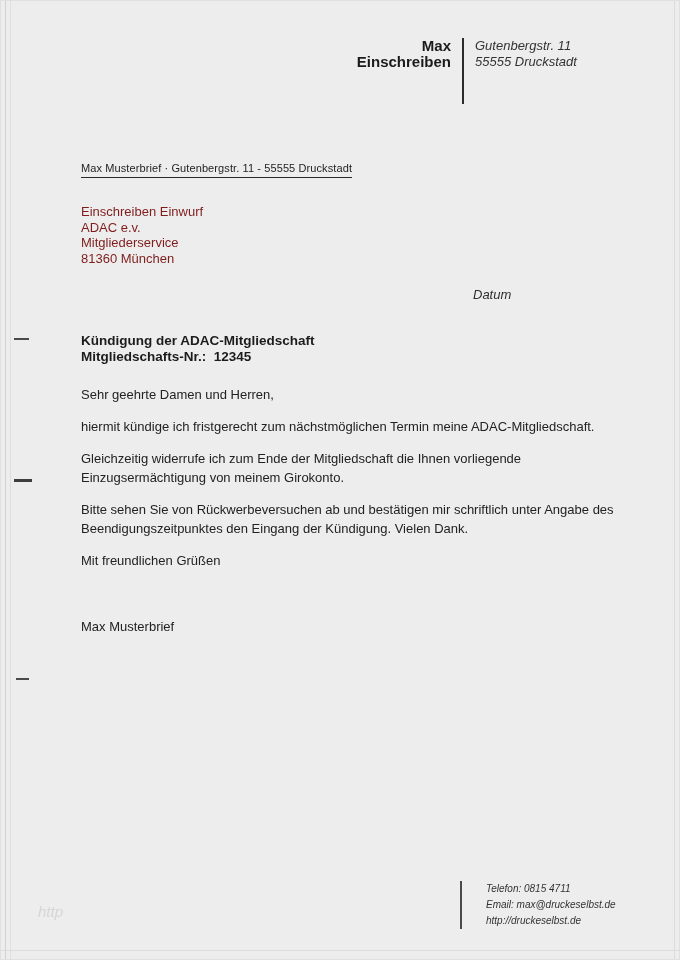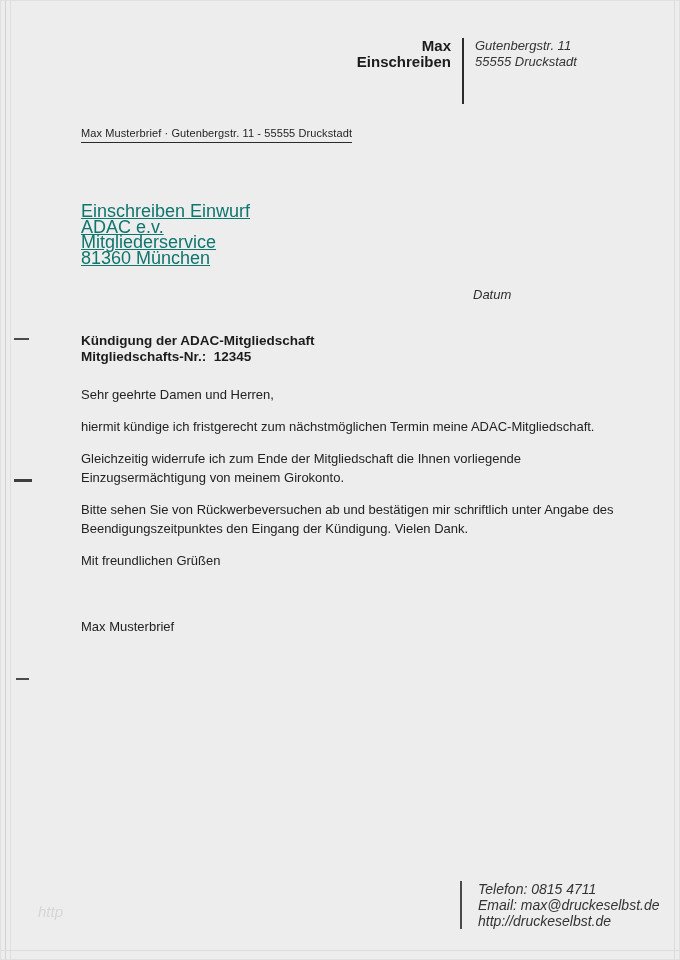--- a/index.html
+++ b/index.html
@@ -21,28 +21,28 @@
   .edge-bottom      { position: absolute; left: 0; right: 0; bottom: 8px; height: 1px; background: #dcdcdc; }
 
   
   .letterhead { position: absolute; top: 37px; left: 300px; width: 330px; display: flex; align-items: flex-start; }
   .lh-name    { width: 150px; text-align: right; font-weight: bold; font-size: 15px; line-height: 15.5px; color: #1b1b1b; padding-right: 11px; }
   .lh-divider { width: 0; border-left: 2px solid #2b2b2b; height: 66px; }
   .lh-address { padding-left: 11px; font-style: italic; font-size: 13px; line-height: 15.5px; color: #333; }
 
   
   .sender-line {
-    position: absolute; top: 126px; left: 80px;
+    position: absolute; top: 161px; left: 80px;
     font-size: 11px; color: #1f1f1f;
     border-bottom: 1px solid #2b2b2b; padding-bottom: 3px;
     letter-spacing: 0.1px;
   }
 
   
-  .recipient { position: absolute; top: 203px; left: 80px; font-size: 18px; line-height: 15.5px; color: #0f766e; text-decoration: underline; }
+  .recipient { position: absolute; top: 203px; left: 80px; font-size: 13px; line-height: 15.5px; color: #7f1d1d; }
 
   
   .date-label { position: absolute; top: 286px; left: 472px; font-style: italic; font-size: 13px; color: #2e2e2e; }
 
   
   .fold-mark { position: absolute; height: 2px; background: #4a4a4a; }
   .fold-mark.m1 { left: 13px; top: 337px; width: 15px; }
   .fold-mark.m2 { left: 13px; top: 478px; width: 18px; height: 3px; background: #3e3e3e; }
   .fold-mark.m3 { left: 15px; top: 677px; width: 13px; }
 
@@ -52,22 +52,22 @@
 
   
   .body-text { position: absolute; top: 384px; left: 80px; width: 548px; font-size: 13px; line-height: 19px; color: #222; }
   .body-text p { margin: 13px 0 0 0; }
   .body-text p:first-child { margin-top: 0; }
   .body-text .signature { margin-top: 47px; }
 
   
   .footer {
     position: absolute; left: 459px; top: 880px;
-    border-left: 2px solid #4a4a4a; padding-left: 16px;
-    font-style: italic; font-size: 14px; line-height: 16px; color: #333;
+    border-left: 2px solid #4a4a4a; padding-left: 24px;
+    font-style: italic; font-size: 10px; line-height: 16px; color: #333;
   }
 
   
   .watermark { position: absolute; left: 37px; top: 902px; font-size: 15px; font-style: italic; color: rgba(110,110,110,0.18); }
 </style>
 </head>
 <body>
 
 <div class="page">
 

